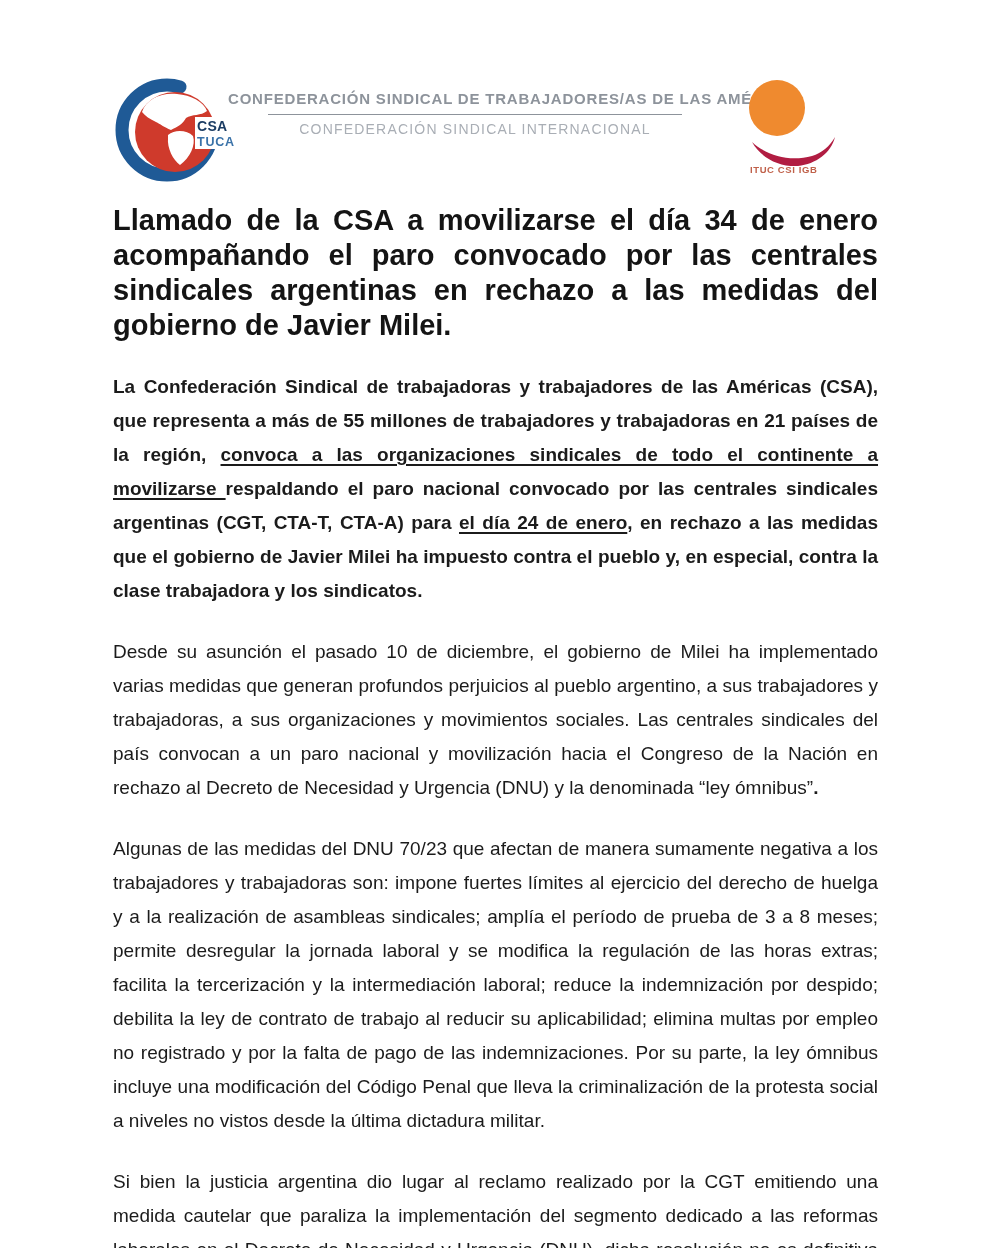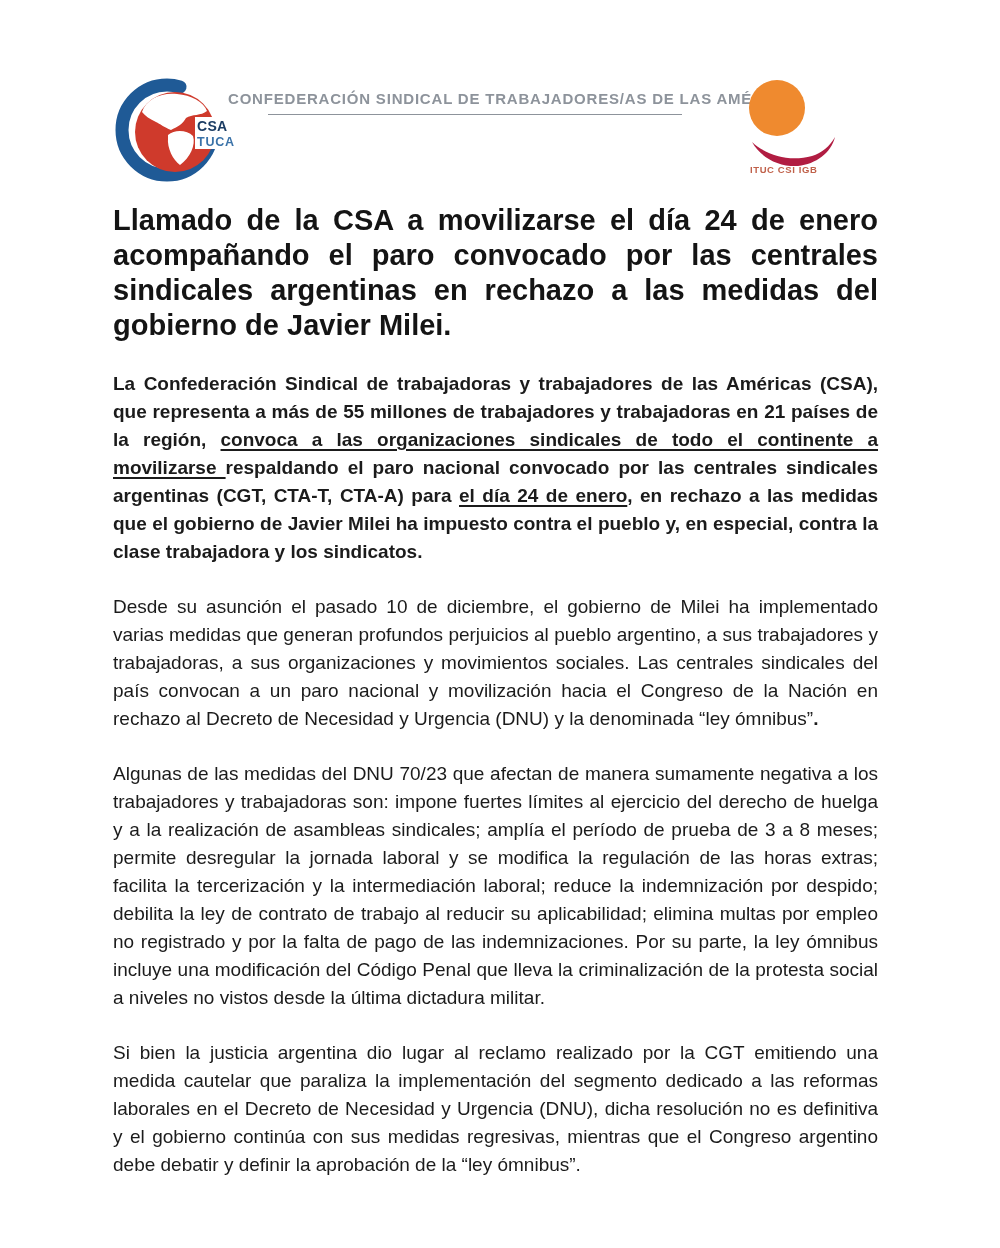--- a/index.html
+++ b/index.html
@@ -86,21 +86,21 @@
     margin: 0;
     font-size: 29px;
     line-height: 35px;
     font-weight: bold;
     text-align: justify;
     color: #141414;
   }
   .para {
     margin: 27px 0 0 0;
     font-size: 19px;
-    line-height: 28px;
+    line-height: 34px;
     text-align: justify;
     color: #1b1b1b;
   }
   .para.bold {
     font-weight: bold;
   }
   .u {
     text-decoration: underline;
     text-decoration-thickness: 2px;
     text-underline-offset: 3px;
@@ -133,38 +133,39 @@
       <g>
         <rect x="83" y="45" width="39" height="32" fill="#ffffff"></rect>
         <text class="csa-acronym" x="85" y="59" fill="var(--logo_navy, #1b3c63)">CSA</text>
         <text class="csa-acronym2" x="85" y="74" fill="var(--logo_blue_light, #3a72a8)">TUCA</text>
       </g>
     </svg>
 
     <div class="org-block">
       <div class="org-line1">CONFEDERACIÓN SINDICAL DE TRABAJADORES/AS DE LAS AMÉRICAS</div>
       <div class="org-divider"></div>
+      <div class="org-line2">CONFEDERACIÓN SINDICAL INTERNACIONAL</div>
     </div>
 
     <svg class="ituc-logo" width="125" height="112" viewBox="0 0 125 112">
       <g>
         <circle cx="35" cy="38" r="28" fill="var(--ituc_orange, #ef8a2f)"></circle>
       </g>
       <g>
         <path fill="var(--ituc_crimson, #b11d42)" d="M10,72 C25,86 48,92 70,86 C80,83 88,76 93,67
                  C89,83 74,94 56,96 C37,97 19,88 10,72 Z"></path>
       </g>
       <text class="ituc-caption" x="8" y="103" fill="var(--ituc_caption, #c0614a)">ITUC CSI IGB</text>
     </svg>
 
   </header>
 
   <main class="content">
 
-    <h1 class="doc-title">Llamado de la CSA a movilizarse el día 24 de enero acompañando el paro convocado por las centrales sindicales argentinas en rechazo a las medidas del gobierno de Javier Milei.</h1>
+    <h1 class="doc-title">Llamado de la CSA a movilizarse el día 34 de enero acompañando el paro convocado por las centrales sindicales argentinas en rechazo a las medidas del gobierno de Javier Milei.</h1>
 
     <p class="para bold">
       <span>La Confederación Sindical de trabajadoras y trabajadores de las Américas (CSA), que representa a más de 55 millones de trabajadores y trabajadoras en 21 países de la región, </span><span class="u">convoca a las organizaciones sindicales de todo el continente a movilizarse </span><span>respaldando el paro nacional convocado por las centrales sindicales argentinas (CGT, CTA-T, CTA-A) para </span><span class="u">el día 24 de enero</span><span>, en rechazo a las medidas que el gobierno de Javier Milei ha impuesto contra el pueblo y, en especial, contra la clase trabajadora y los sindicatos.</span>
     </p>
 
     <p class="para">
       <span>Desde su asunción el pasado 10 de diciembre, el gobierno de Milei ha implementado varias medidas que generan profundos perjuicios al pueblo argentino, a sus trabajadores y trabajadoras, a sus organizaciones y movimientos sociales. Las centrales sindicales del país convocan a un paro nacional y movilización hacia el Congreso de la Nación en rechazo al Decreto de Necesidad y Urgencia (DNU) y la denominada “ley ómnibus”</span><span class="bold-period">.</span>
     </p>
 
     <p class="para">Algunas de las medidas del DNU 70/23 que afectan de manera sumamente negativa a los trabajadores y trabajadoras son: impone fuertes límites al ejercicio del derecho de huelga y a la realización de asambleas sindicales; amplía el período de prueba de 3 a 8 meses; permite desregular la jornada laboral y se modifica la regulación de las horas extras; facilita la tercerización y la intermediación laboral; reduce la indemnización por despido; debilita la ley de contrato de trabajo al reducir su aplicabilidad; elimina multas por empleo no registrado y por la falta de pago de las indemnizaciones. Por su parte, la ley ómnibus incluye una modificación del Código Penal que lleva la criminalización de la protesta social a niveles no vistos desde la última dictadura militar.</p>

